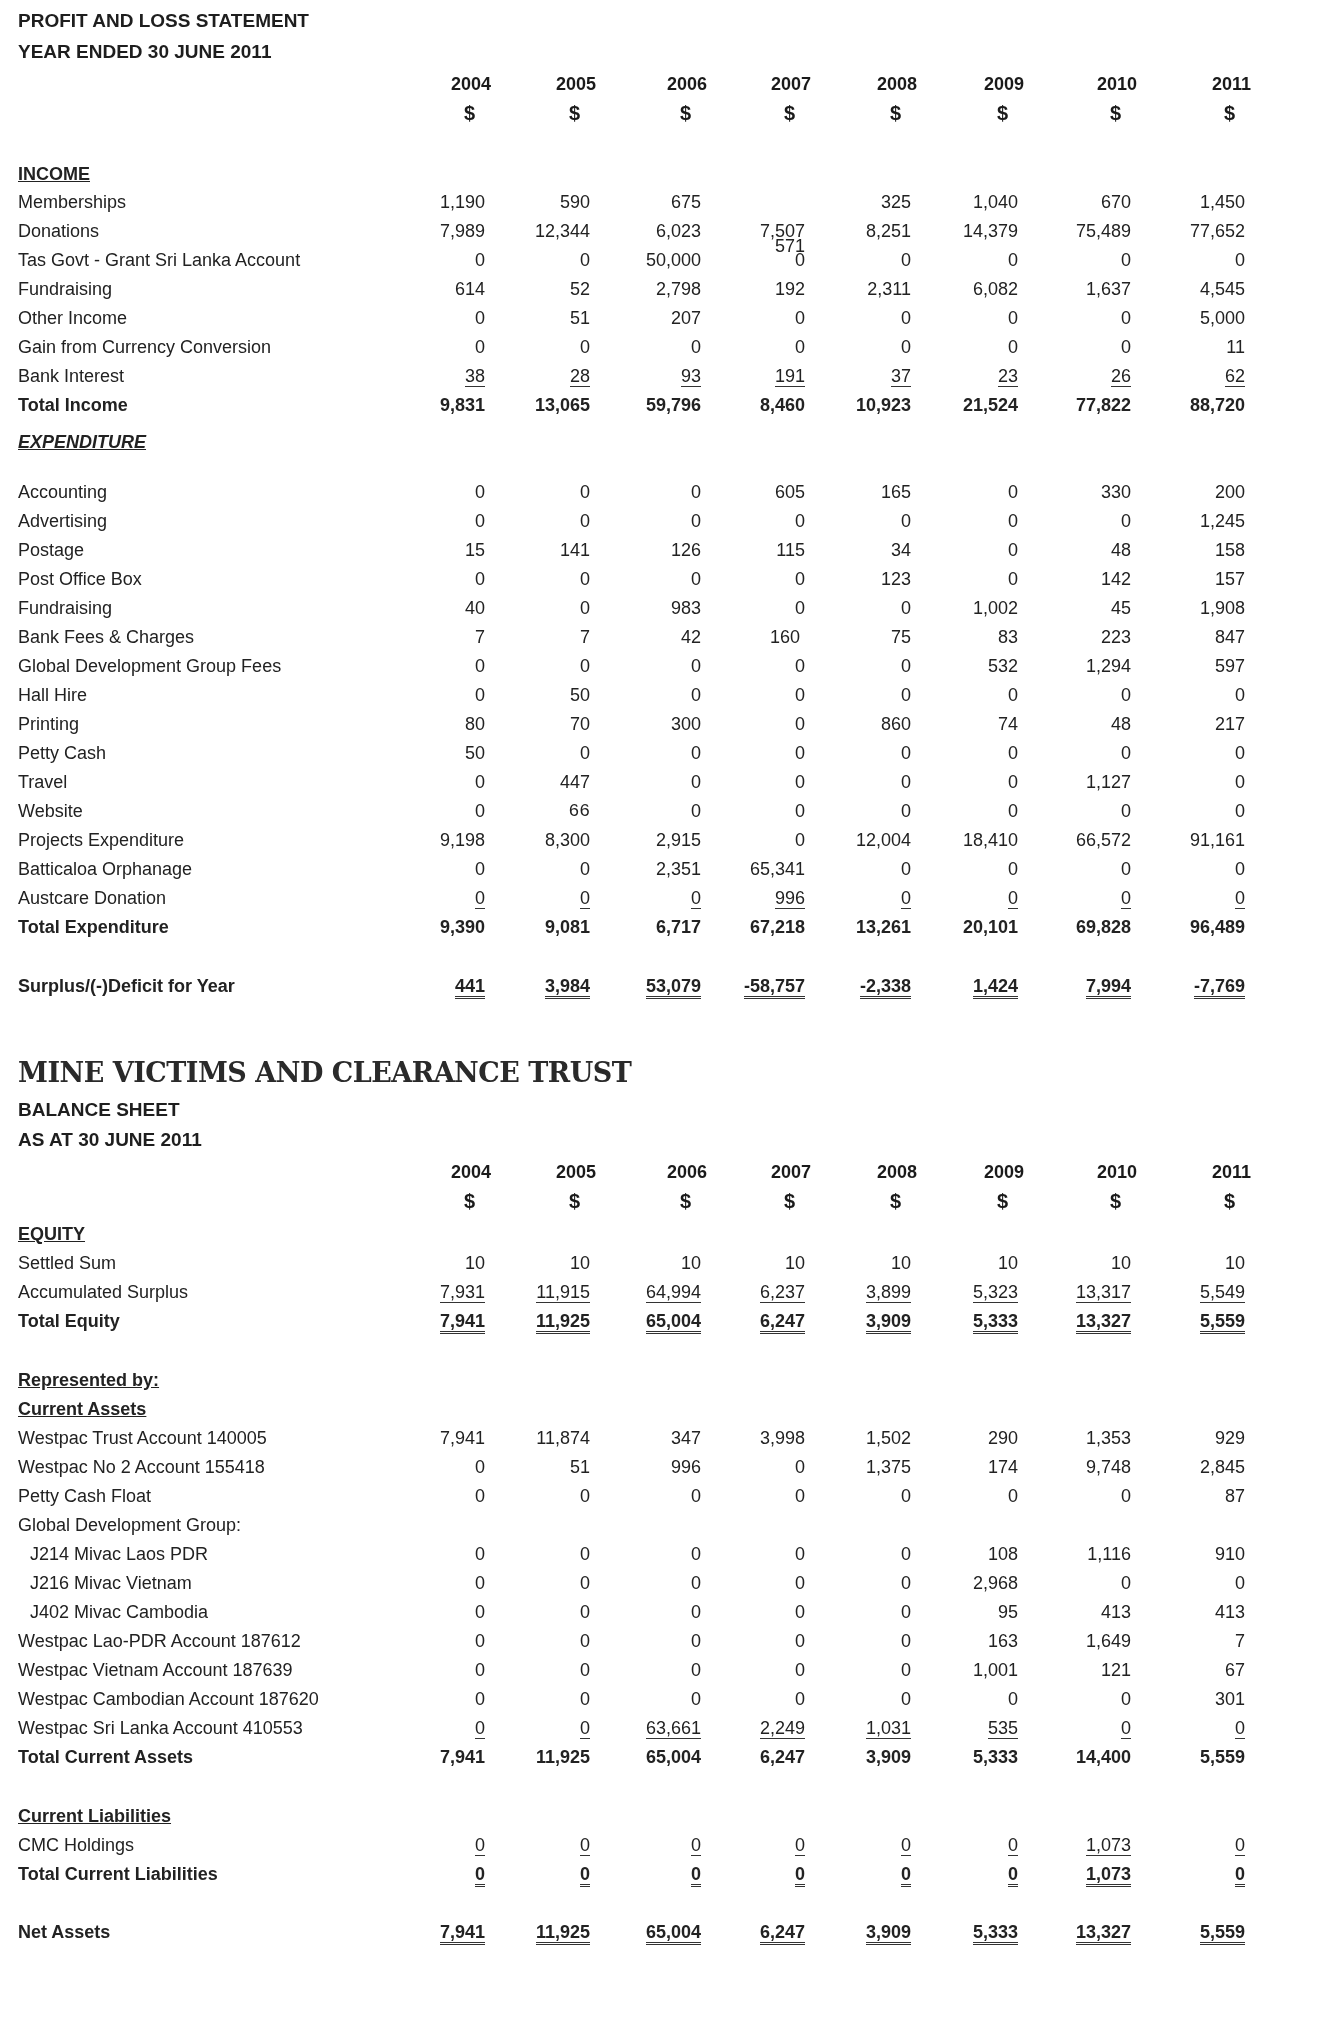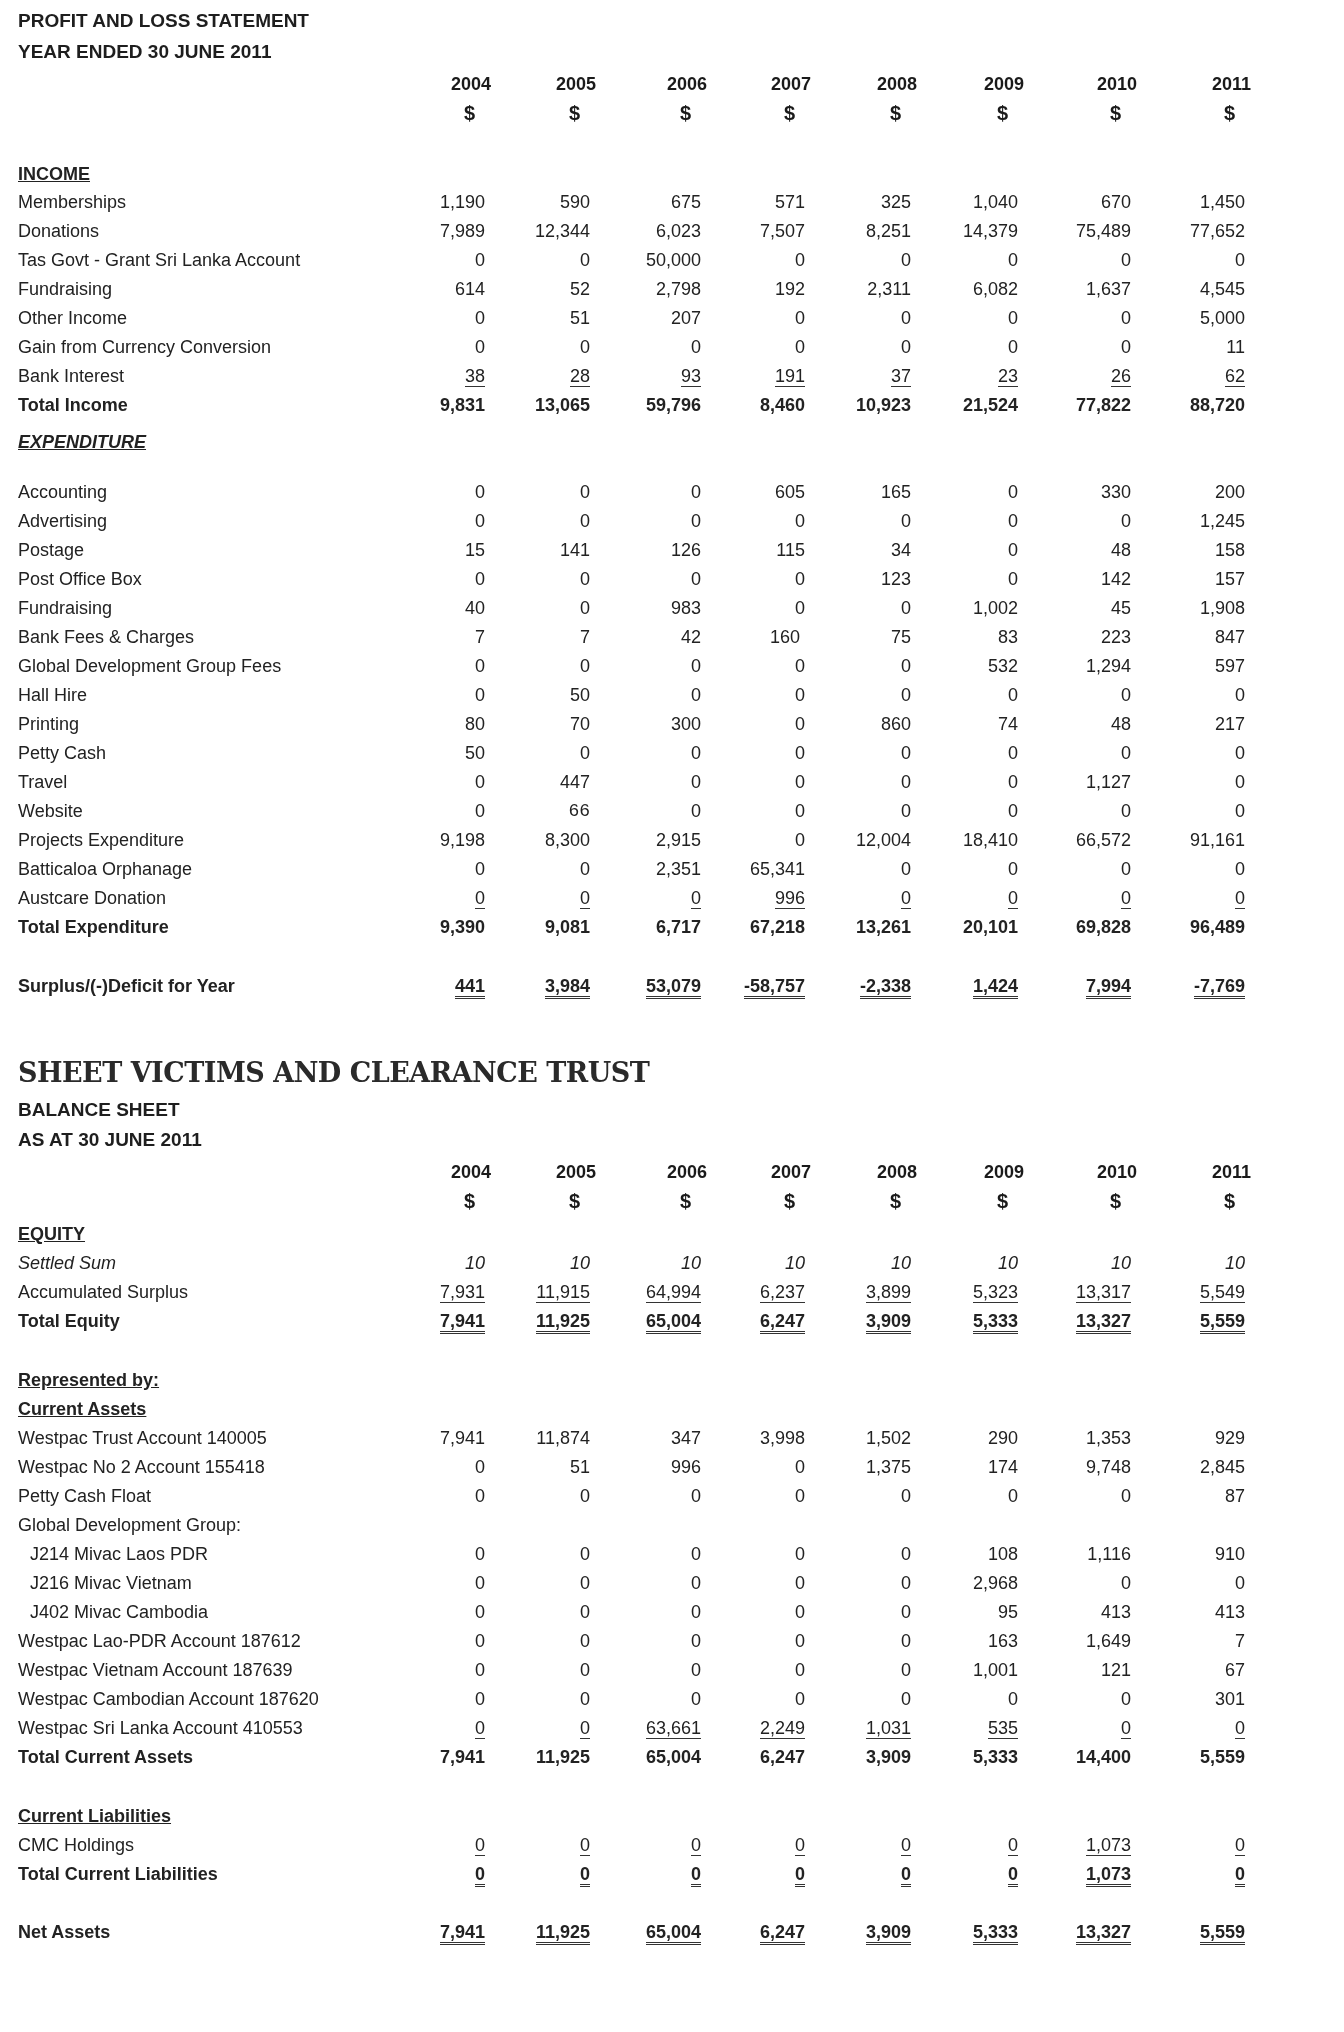--- a/index.html
+++ b/index.html
@@ -49,21 +49,21 @@
 
 <div class="row" style="top:160px;">
   <span class="lbl sec">INCOME</span>
 </div>
 <div id="pl-income">
     <div class="row" style="top: 188px;">
       <span class="lbl">Memberships</span>
       <div class="cell" style="left: 375px;"><span>1,190</span></div>
       <div class="cell" style="left: 480px;"><span>590</span></div>
       <div class="cell" style="left: 591px;"><span>675</span></div>
-      <div class="cell" style="left: 695px;"><span>571</span></div>
+      <div class="cell" style="left: 695px; margin-top: 44px;"><span>571</span></div>
       <div class="cell" style="left: 801px;"><span>325</span></div>
       <div class="cell" style="left: 908px;"><span>1,040</span></div>
       <div class="cell" style="left: 1021px;"><span>670</span></div>
       <div class="cell" style="left: 1135px;"><span>1,450</span></div>
     </div>
     <div class="row" style="top: 217px;">
       <span class="lbl">Donations</span>
       <div class="cell" style="left: 375px;"><span>7,989</span></div>
       <div class="cell" style="left: 480px;"><span>12,344</span></div>
       <div class="cell" style="left: 591px;"><span>6,023</span></div>
@@ -326,21 +326,21 @@
       <div class="cell u2" style="left: 480px;"><span>3,984</span></div>
       <div class="cell u2" style="left: 591px;"><span>53,079</span></div>
       <div class="cell u2" style="left: 695px;"><span>-58,757</span></div>
       <div class="cell u2" style="left: 801px;"><span>-2,338</span></div>
       <div class="cell u2" style="left: 908px;"><span>1,424</span></div>
       <div class="cell u2" style="left: 1021px;"><span>7,994</span></div>
       <div class="cell u2" style="left: 1135px;"><span>-7,769</span></div>
     </div>
   </div>
 
-<div class="abs h-serif" style="left:18px; top:1057px;">SHEET VICTIMS AND CLEARANCE TRUST</div>
+<div class="abs h-serif" style="left:18px; top:1057px;">MINE VICTIMS AND CLEARANCE TRUST</div>
 <div class="abs h-sans" style="left:18px; top:1099px;">BALANCE SHEET</div>
 <div class="abs h-sans" style="left:18px; top:1129px;">AS AT 30 JUNE 2011</div>
 
 <div id="bs-years">
     <div class="yr" style="left: 381px; top: 1162px;">2004</div>
     <div class="dl" style="left: 365px; top: 1190px;">$</div>
     <div class="yr" style="left: 486px; top: 1162px;">2005</div>
     <div class="dl" style="left: 470px; top: 1190px;">$</div>
     <div class="yr" style="left: 597px; top: 1162px;">2006</div>
     <div class="dl" style="left: 581px; top: 1190px;">$</div>
@@ -352,21 +352,21 @@
     <div class="dl" style="left: 898px; top: 1190px;">$</div>
     <div class="yr" style="left: 1027px; top: 1162px;">2010</div>
     <div class="dl" style="left: 1011px; top: 1190px;">$</div>
     <div class="yr" style="left: 1141px; top: 1162px;">2011</div>
     <div class="dl" style="left: 1125px; top: 1190px;">$</div>
   </div>
 <div id="bs-body">
     <div class="row" style="top: 1220px;">
       <span class="lbl sec">EQUITY</span>
     </div>
-    <div class="row" style="top: 1249px; font-style: italic;">
+    <div class="row" style="top: 1249px;">
       <span class="lbl">Settled Sum</span>
       <div class="cell" style="left: 375px;"><span>10</span></div>
       <div class="cell" style="left: 480px;"><span>10</span></div>
       <div class="cell" style="left: 591px;"><span>10</span></div>
       <div class="cell" style="left: 695px;"><span>10</span></div>
       <div class="cell" style="left: 801px;"><span>10</span></div>
       <div class="cell" style="left: 908px;"><span>10</span></div>
       <div class="cell" style="left: 1021px;"><span>10</span></div>
       <div class="cell" style="left: 1135px;"><span>10</span></div>
     </div>

